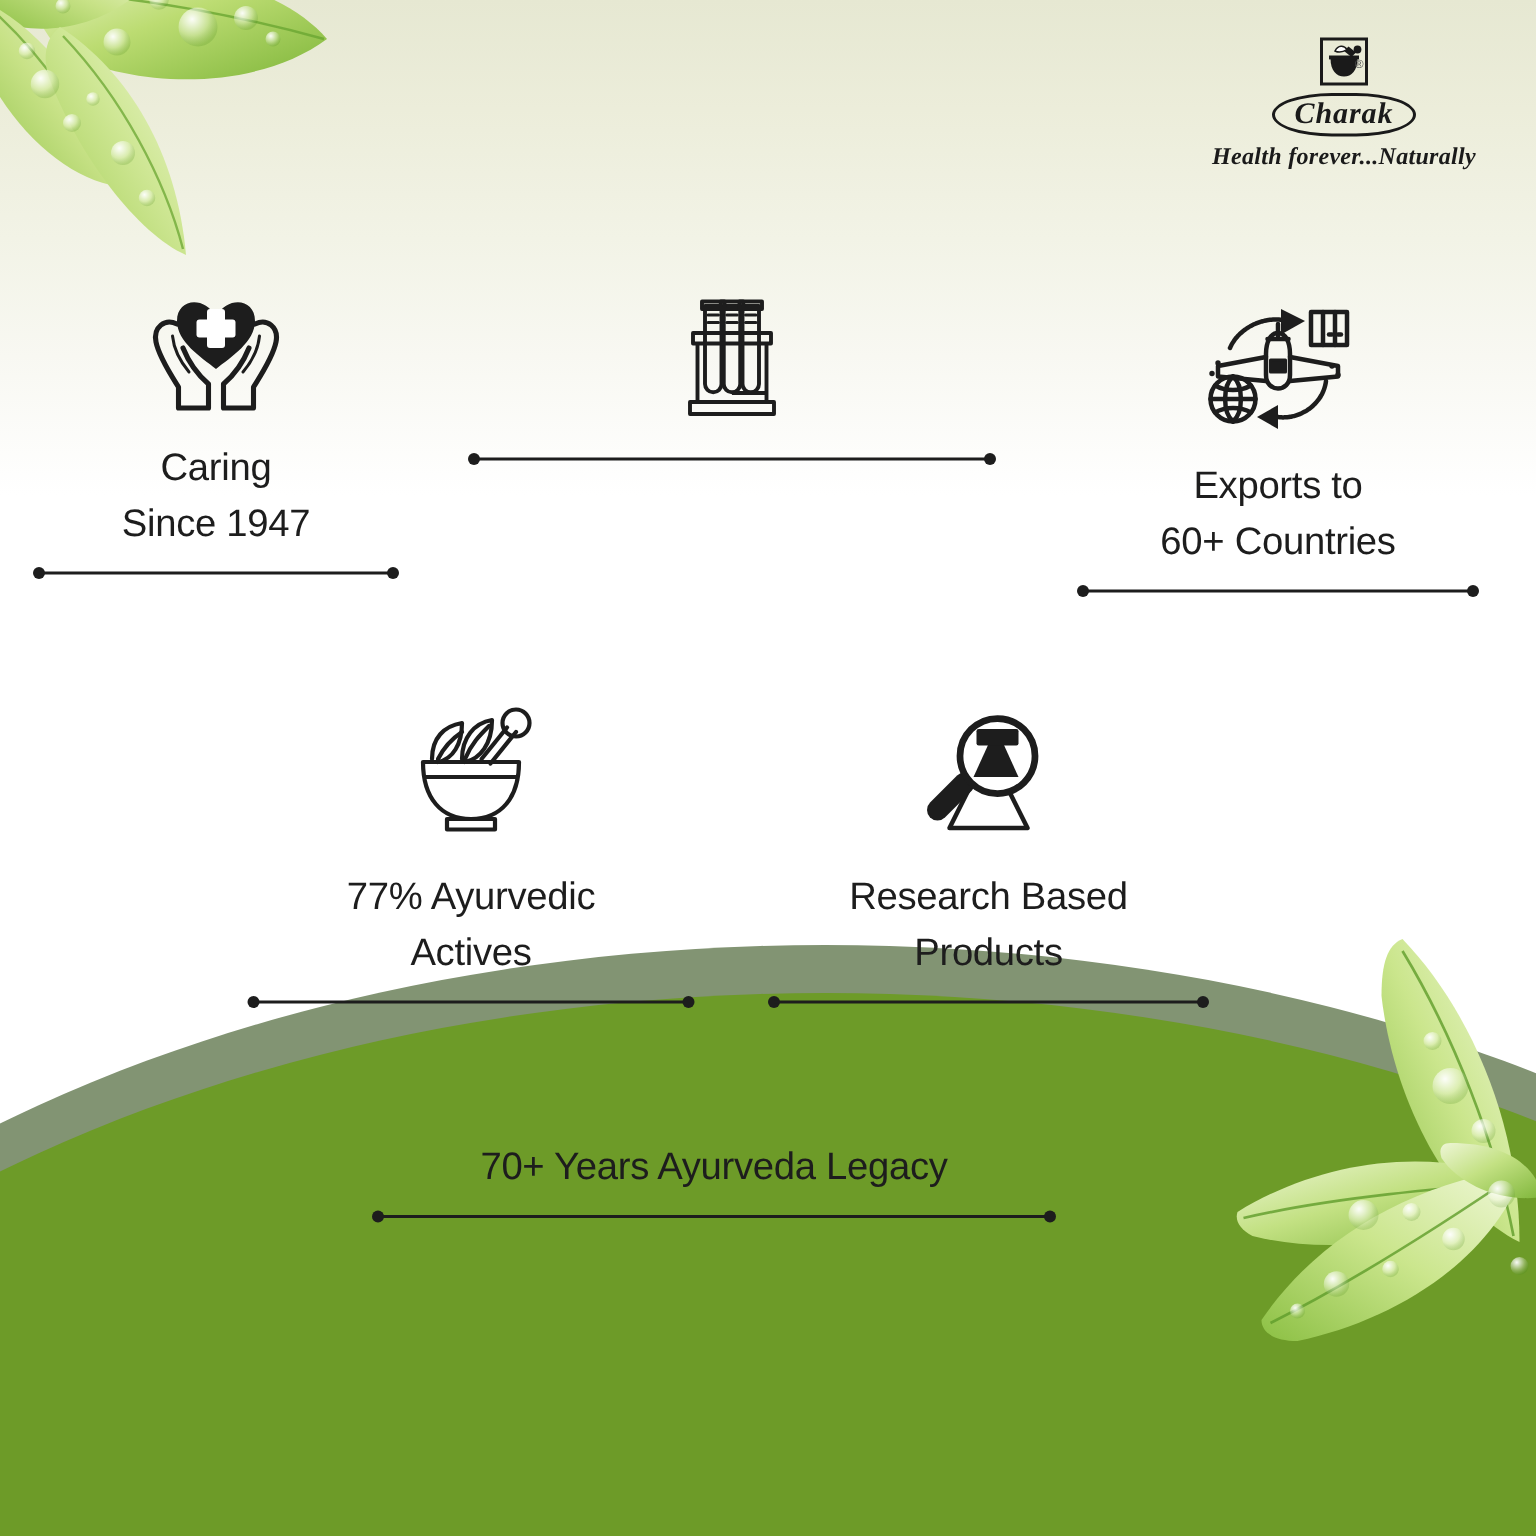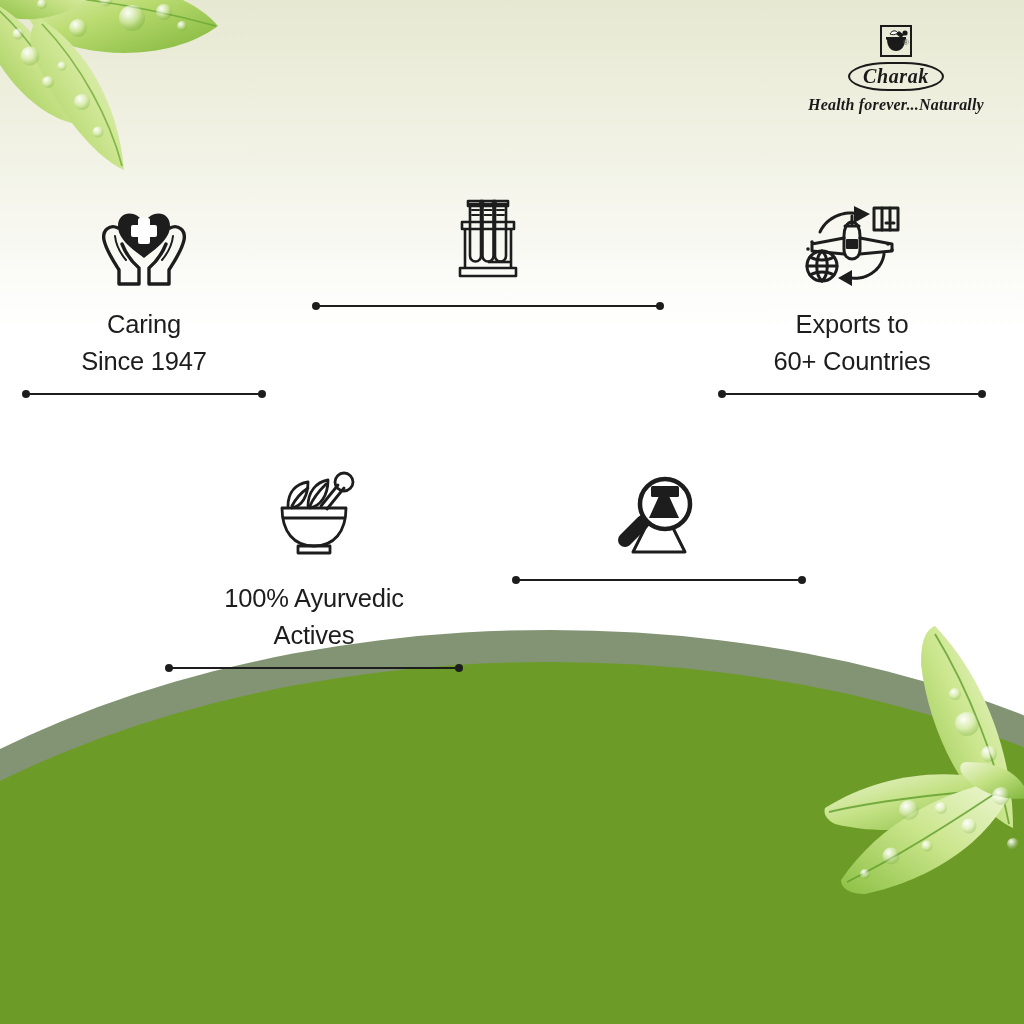--- a/index.html
+++ b/index.html
@@ -140,21 +140,21 @@
     position: absolute;
     top: 1px;
     width: 8px; height: 8px;
     border-radius: 50%;
     background: #1d1d1d;
   }
   .rule .dot.l { left: 0; }
   .rule .dot.r { right: 0; }
 
   
-  #badge-caring        { left: 22px;  top: 192px; width: 244px; }
+  #badge-caring        { left: 22px;  top: 180px; width: 244px; }
   #badge-tested        { left: 312px; top: 192px; width: 352px; }
   #badge-exports       { left: 718px; top: 192px; width: 268px; }
   
   #badge-ayurvedic     { left: 165px; top: 466px; width: 298px; }
   #badge-research      { left: 512px; top: 466px; width: 294px; }
   
   #badge-legacy        { left: 248px; top: 760px; width: 456px; }
   #badge-legacy .caption { margin-top: 0; }
 
   svg { display: block; }
@@ -408,21 +408,21 @@
             <path d="M69 43 L86 22"></path>
             <circle cx="86" cy="16" r="9"></circle>
 
             <path d="M30 40 C30 26 38 18 50 16 C50 30 44 40 34 42"></path>
             <path d="M50 40 C50 26 58 16 70 14 C70 30 62 40 52 42"></path>
             <path d="M34 40 C38 32 44 26 50 22"></path>
             <path d="M52 40 C56 30 62 24 68 18"></path>
           </g>
         </svg>
       </div>
-      <div class="caption">100% Ayurvedic
+      <div class="caption">77% Ayurvedic
 Actives</div>
       <div class="rule">
         <span class="dot l"></span>
         <span class="bar"></span>
         <span class="dot r"></span>
       </div>
     </div>
 
     <div class="badge" id="badge-research">
       <div class="icon">
@@ -431,22 +431,32 @@
           <path d="M44 58 h24 l14 28 h-52 Z" fill="#ffffff" stroke="#1d1d1d" stroke-width="3" stroke-linejoin="round"></path>
 
           <path d="M40 56 L22 74" stroke="#1d1d1d" stroke-width="14" stroke-linecap="round"></path>
 
           <circle cx="62" cy="38" r="25" fill="#ffffff" stroke="#1d1d1d" stroke-width="4.5"></circle>
 
           <path d="M56 30 h10 l10 22 h-30 Z" fill="#1d1d1d"></path>
           <rect x="48" y="20" width="28" height="11" rx="1.5" fill="#1d1d1d"></rect>
         </svg>
       </div>
-      <div class="rule">
-        <span class="dot l"></span>
-        <span class="bar"></span>
-        <span class="dot r"></span>
-      </div>
-    </div>
-
+      <div class="caption">Research Based
+Products</div>
+      <div class="rule">
+        <span class="dot l"></span>
+        <span class="bar"></span>
+        <span class="dot r"></span>
+      </div>
+    </div>
+
+    <div class="badge" id="badge-legacy">
+      <div class="caption">70+ Years Ayurveda Legacy</div>
+      <div class="rule">
+        <span class="dot l"></span>
+        <span class="bar"></span>
+        <span class="dot r"></span>
+      </div>
+    </div>
 
   </div>
 </div>
 
 </body></html>

